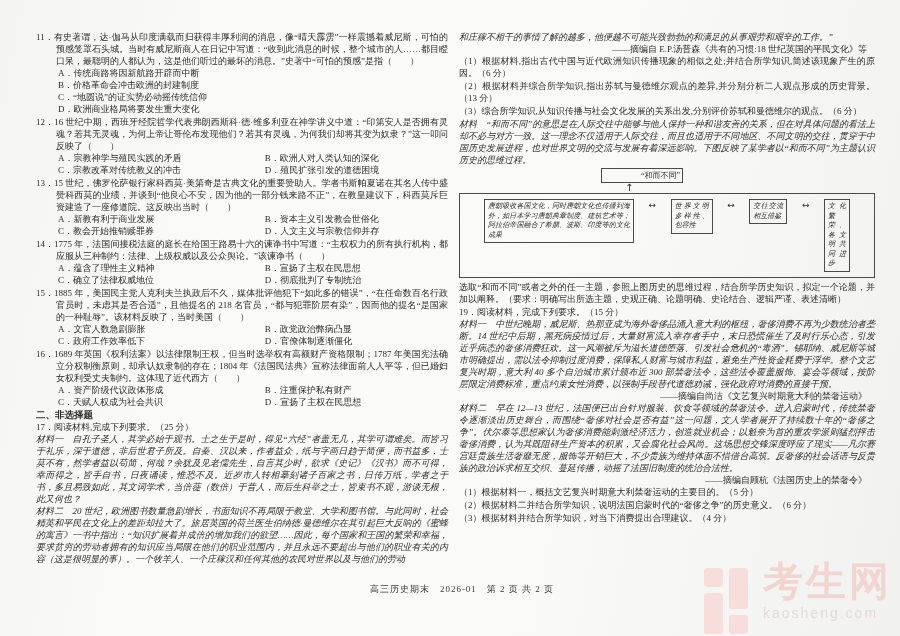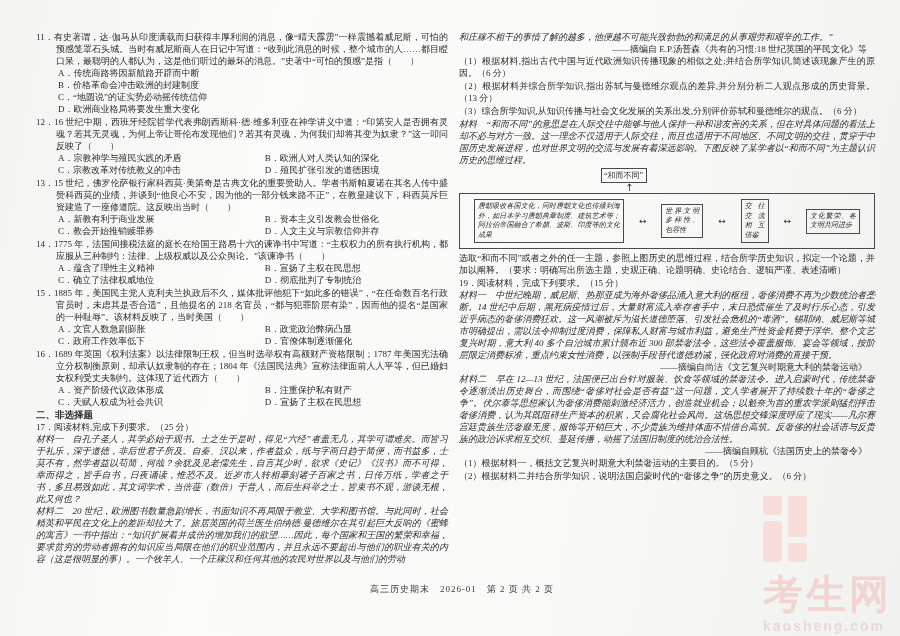--- a/index.html
+++ b/index.html
@@ -13,40 +13,40 @@
   .q { margin-bottom:1px; }
   .stem-wrap { padding-left:20px; text-indent:-20px; }
   .opts { padding-left:22px; }
   .opts span { display:block; }
   .opts.two { display:grid; grid-template-columns:53% 47%; }
   .sec-head { font-weight:bold; font-size:9.5px; }
   .mat { font-style:italic;font-family:Liberation Serif, serif; }
   .src { text-align:right; padding-right:8px; }
   .sub { margin-bottom:1px; }
   .diagram { margin:2px 0 3px; font-style:normal; }
-  .d-top { width:46px; margin-left:142px; border:1px solid #4a4a4a; text-align:left;
+  .d-top { width:82px; margin-left:142px; border:1px solid #4a4a4a; text-align:right;
            font-size:8px; line-height:11px; padding:1px 2px; }
   .d-uparrow { margin-left:166px; font-size:10px; line-height:9px; font-family:"DejaVu Sans",sans-serif; color:#333; }
-  .d-outer { border:1px solid #4a4a4a; padding:5px 14px; display:flex; align-items:center; margin-top:1px; }
+  .d-outer { border:1px solid #4a4a4a; padding:5px 24px; display:flex; align-items:flex-start; margin-top:1px; }
   .d-box { border:1px solid #4a4a4a; padding:2px 3px; font-size:7px; line-height:9.5px;
            text-align:justify; word-break:break-all; font-style:italic; }
-  .d-b1 { width:150px; } .d-b2 { width:42px; } .d-b3 { width:28px; } .d-b4 { width:54px; }
+  .d-b1 { width:150px; } .d-b2 { width:42px; } .d-b3 { width:38px; } .d-b4 { width:26px; }
   .d-harrow { flex:1; text-align:center; font-size:9px; color:#333; font-family:"DejaVu Sans",sans-serif; font-style:normal; }
   .footer { position:absolute; top:583px; left:12px; width:100%; text-align:center;
             font-size:9px; color:#3a3a3a; letter-spacing:1px; }
-  .watermark { position:absolute; right:8px; bottom:2px; display:flex; align-items:flex-start; gap:9px; opacity:.9;flex-direction:column; }
+  .watermark { position:absolute; right:8px; bottom:2px; display:flex; align-items:flex-start; gap:9px; opacity:.9; }
   .wm-logo { position:relative; width:50px; height:76px; }
   .wm-block { position:absolute; background:#f9dcd9; border-radius:3px; }
   .wm-b1 { left:0;  top:10px; width:19px; height:19px; }
   .wm-b2 { left:0;  top:35px; width:19px; height:41px; }
   .wm-b3 { left:25px; top:10px; width:19px; height:41px; }
   .wm-b4 { left:25px; top:57px; width:19px; height:19px; }
   .wm-brand  { font-size:40px; line-height:46px; font-weight:bold; color:#f2d2ce;
                font-family:"Liberation Sans","DejaVu Sans",sans-serif; letter-spacing:3px; }
-  .wm-domain { font-size:14px; font-weight:bold; color:#e4d8d6; margin-top:1px;
+  .wm-domain { font-size:14px; font-weight:normal; color:#e4d8d6; margin-top:1px;
                font-family:"Liberation Sans","DejaVu Sans",sans-serif; letter-spacing:2px; }
 </style>
 </head>
 <body>
 
 <div class="paper">
 
   <div class="col col-left">
 
     <div class="q">
@@ -140,20 +140,21 @@
 
     <div class="sub">选取“和而不同”或者之外的任一主题，参照上图历史的思维过程，结合所学历史知识，拟定一个论题，并加以阐释。（要求：明确写出所选主题，史观正确、论题明确、史论结合、逻辑严谨、表述清晰）</div>
 
     <div>19．阅读材料，完成下列要求。（15 分）</div>
     <div class="mat">材料一　中世纪晚期，威尼斯、热那亚成为海外奢侈品涌入意大利的枢纽，奢侈消费不再为少数统治者垄断。14 世纪中后期，黑死病疫情过后，大量财富流入幸存者手中，末日恐慌催生了及时行乐心态，引发近乎病态的奢侈消费狂欢。这一风潮被斥为滋长道德堕落、引发社会危机的“毒酒”。锡耶纳、威尼斯等城市明确提出，需以法令抑制过度消费，保障私人财富与城市利益，避免生产性资金耗费于浮华。整个文艺复兴时期，意大利 40 多个自治城市累计颁布近 300 部禁奢法令，这些法令覆盖服饰、宴会等领域，按阶层限定消费标准，重点约束女性消费，以强制手段替代道德劝诫，强化政府对消费的直接干预。</div>
     <div class="src">——摘编自尚洁《文艺复兴时期意大利的禁奢运动》</div>
     <div class="mat">材料二　早在 12—13 世纪，法国便已出台针对服装、饮食等领域的禁奢法令。进入启蒙时代，传统禁奢令逐渐淡出历史舞台，而围绕“奢侈对社会是否有益”这一问题，文人学者展开了持续数十年的“奢侈之争”。伏尔泰等思想家认为奢侈消费能刺激经济活力，创造就业机会；以魁奈为首的重农学派则猛烈抨击奢侈消费，认为其既阻碍生产资本的积累，又会腐化社会风尚。这场思想交锋深度呼应了现实——凡尔赛宫廷贵族生活奢靡无度，服饰等开销巨大，不少贵族为维持体面不惜借台高筑。反奢侈的社会话语与反贵族的政治诉求相互交织、蔓延传播，动摇了法国旧制度的统治合法性。</div>
     <div class="src">——摘编自顾杭《法国历史上的禁奢令》</div>
     <div class="sub">（1）根据材料一，概括文艺复兴时期意大利禁奢运动的主要目的。（5 分）</div>
     <div class="sub">（2）根据材料二并结合所学知识，说明法国启蒙时代的“奢侈之争”的历史意义。（6 分）</div>
+    <div class="sub">（3）根据材料并结合所学知识，对当下消费提出合理建议。（4 分）</div>
   </div>
 
   <div class="footer">高三历史期末　2026-01　第 2 页 共 2 页</div>
 
   <div class="watermark">
     <div class="wm-logo">
       <div class="wm-block wm-b1"></div>
       <div class="wm-block wm-b2"></div>
       <div class="wm-block wm-b3"></div>
       <div class="wm-block wm-b4"></div>

